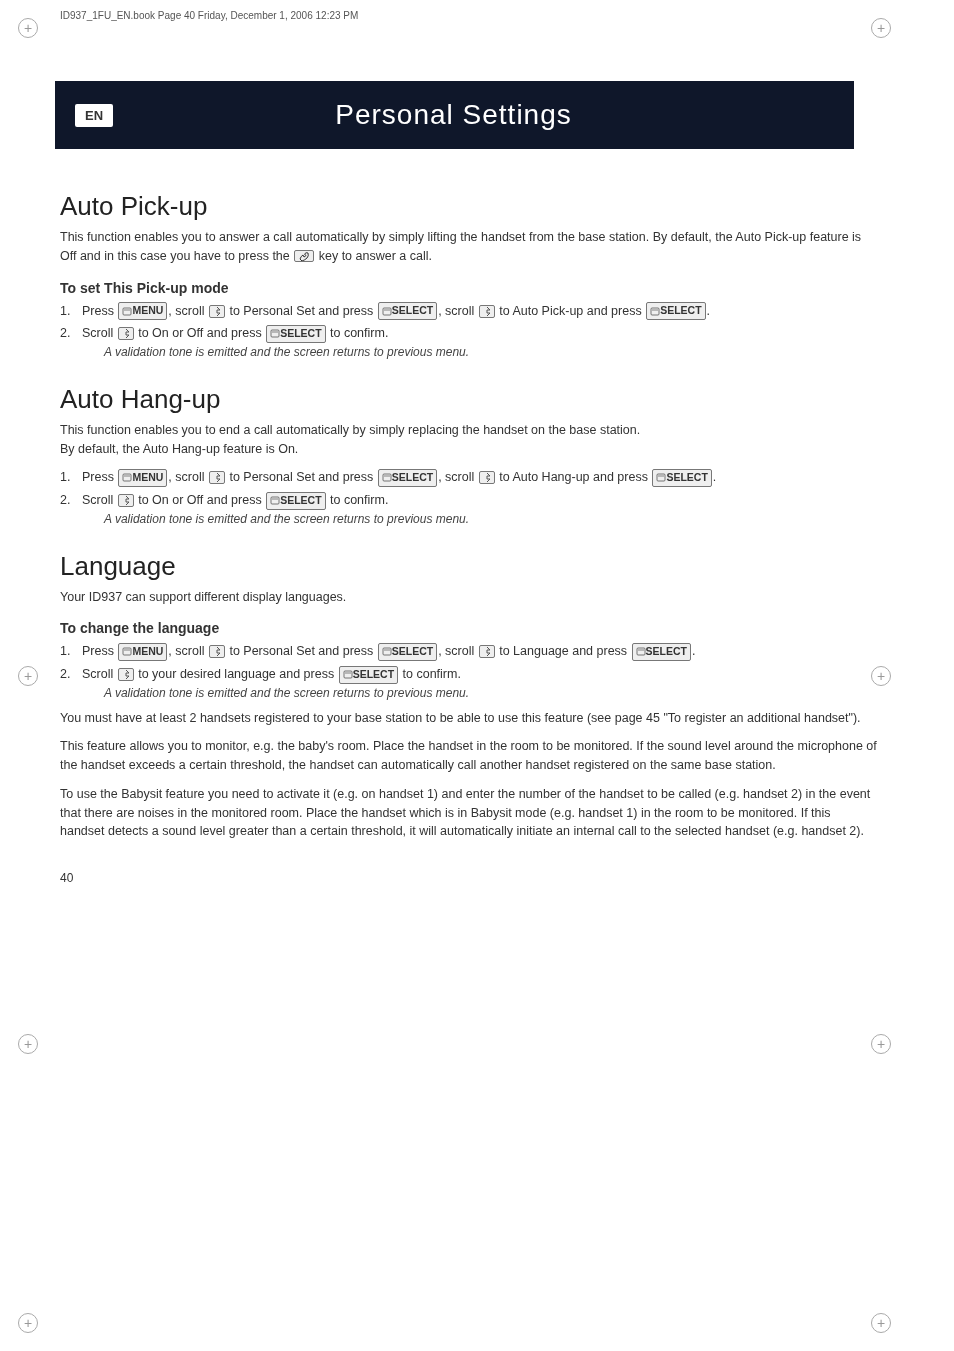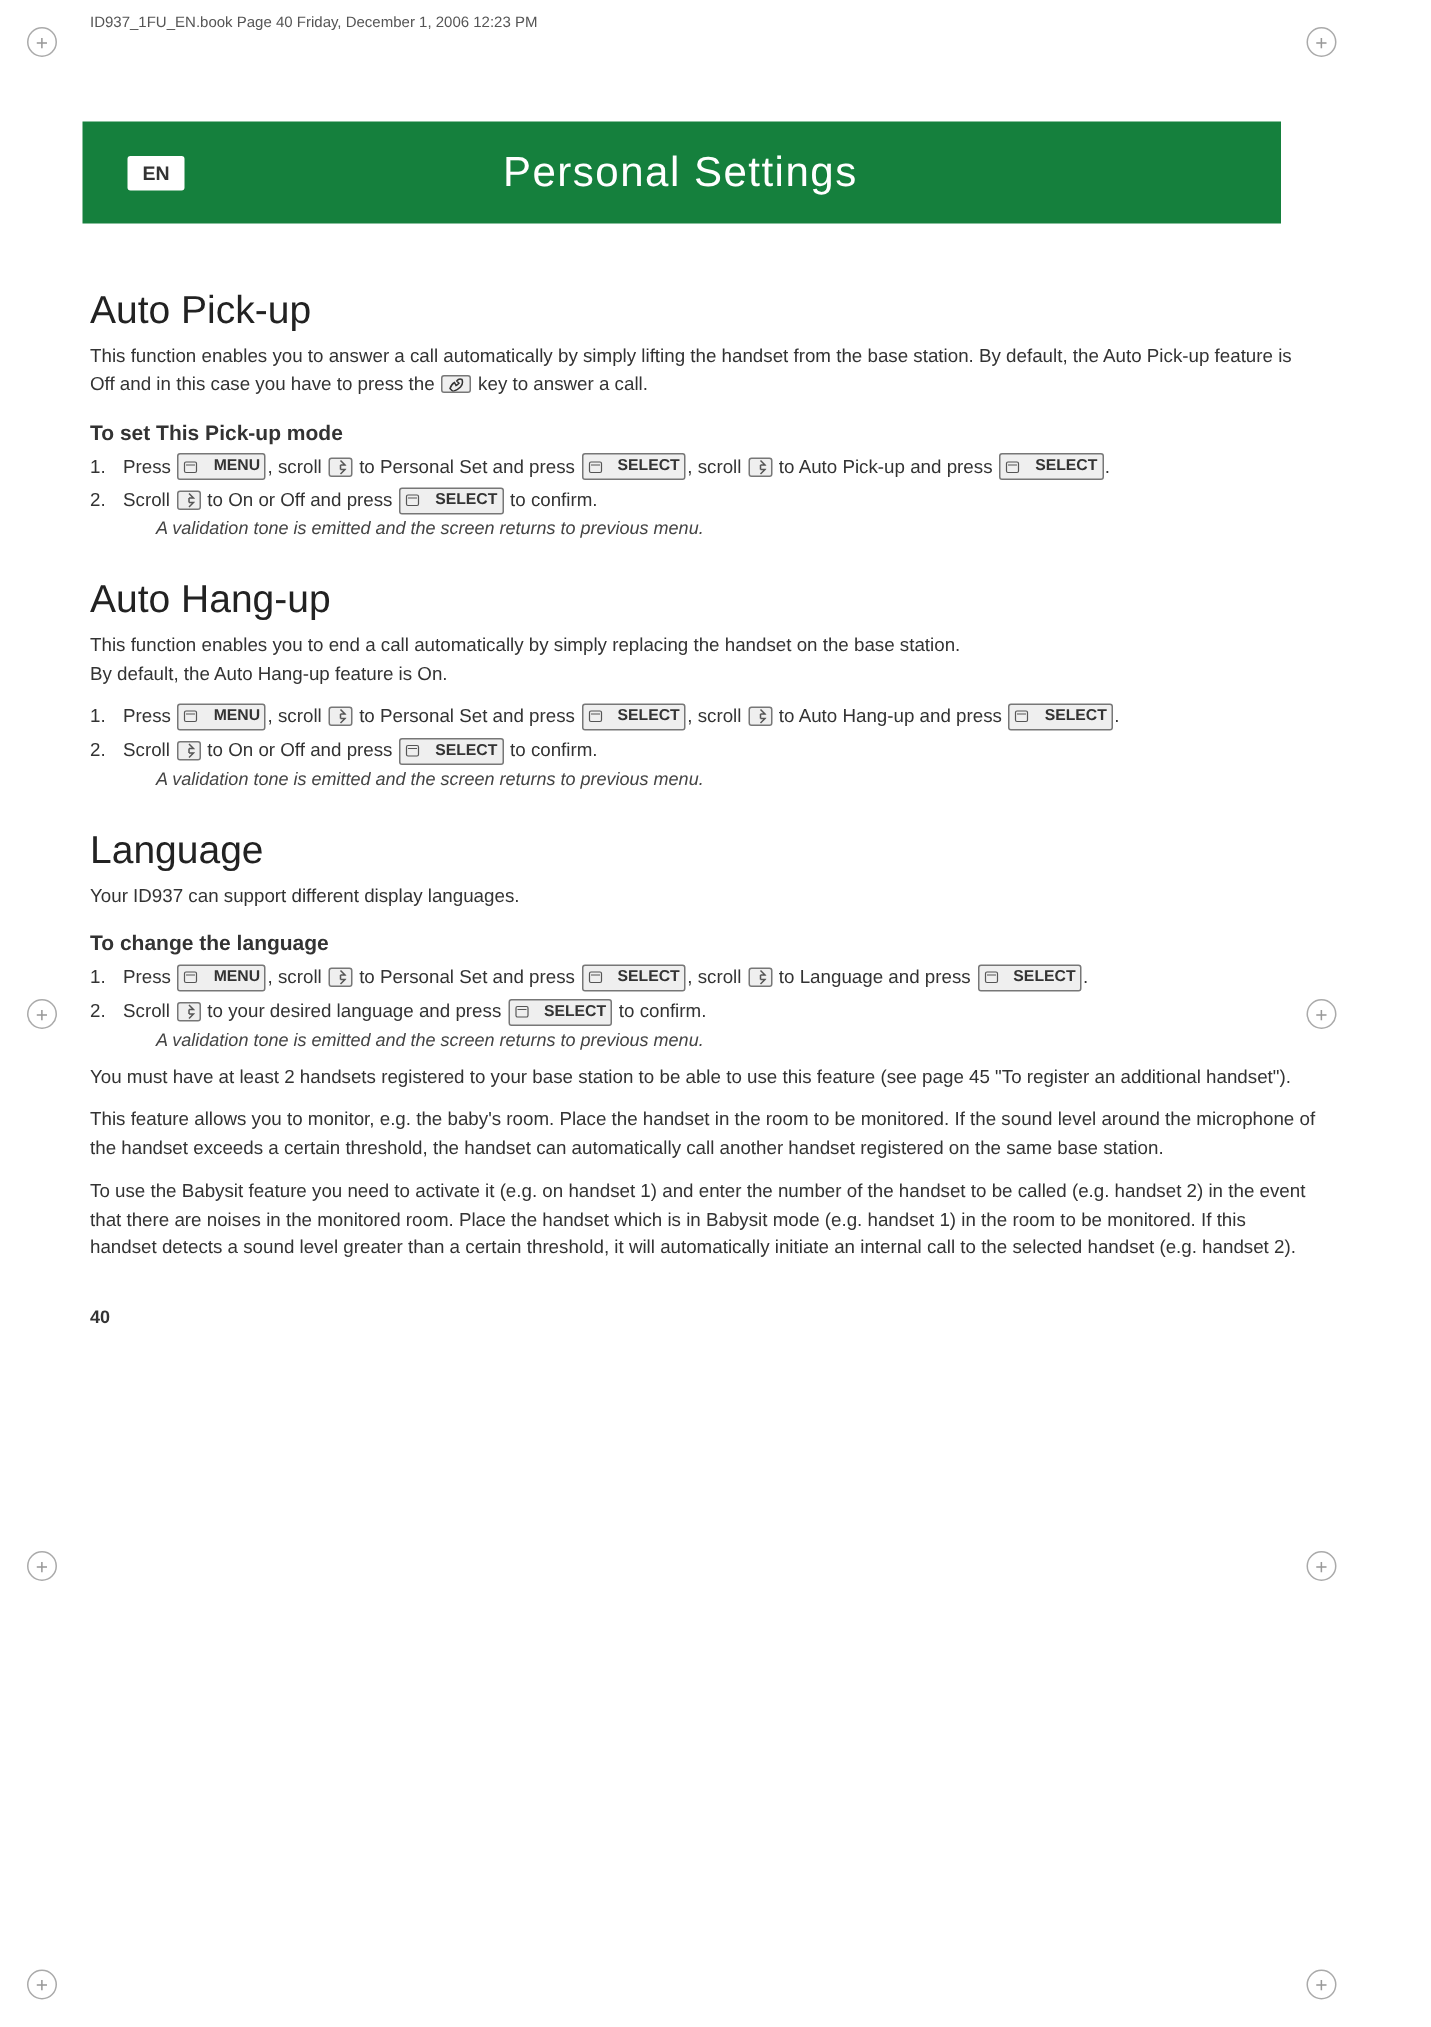--- a/index.html
+++ b/index.html
@@ -53,23 +53,23 @@
     .cm-tr { top: 18px; right: 18px; }
     .cm-ml { top: 50%; left: 18px; transform: translateY(-50%); }
     .cm-mr { top: 50%; right: 18px; transform: translateY(-50%); }
     .cm-bl { bottom: 18px; left: 18px; }
     .cm-br { bottom: 18px; right: 18px; }
     .cm-bml { bottom: 22%; left: 18px; }
     .cm-bmr { bottom: 22%; right: 18px; }
 
     
     .header-banner {
-      background: #15803d;
+      background: #0f172a;
       margin: 50px 55px 0 55px;
-      padding: 18px 30px;
+      padding: 18px 20px;
       display: flex;
       align-items: center;
       gap: 0;
     }
     .en-badge {
       background: #fff;
       color: #333;
       font-weight: bold;
       font-size: 13px;
       padding: 4px 10px;
@@ -144,36 +144,36 @@
       font-size: 12px;
       color: #444;
       margin-left: 22px;
       font-style: italic;
       margin-bottom: 4px;
     }
 
     .page-number {
       font-size: 12px;
       color: #333;
-      font-weight: bold;
+      font-weight: normal;
       margin-top: 30px;
     }
 
     
     .ib {
       display: inline-flex;
       align-items: center;
       border: 1px solid #777;
       border-radius: 2px;
       padding: 0px 3px;
       font-size: 10.5px;
       font-weight: bold;
       background: #efefef;
       vertical-align: middle;
-      gap: 10px;
+      gap: 0;
       margin: 0 1px;
     }
     .ib svg {
       display: inline-block;
       vertical-align: middle;
     }
   </style>
 </head>
 <body>
 

